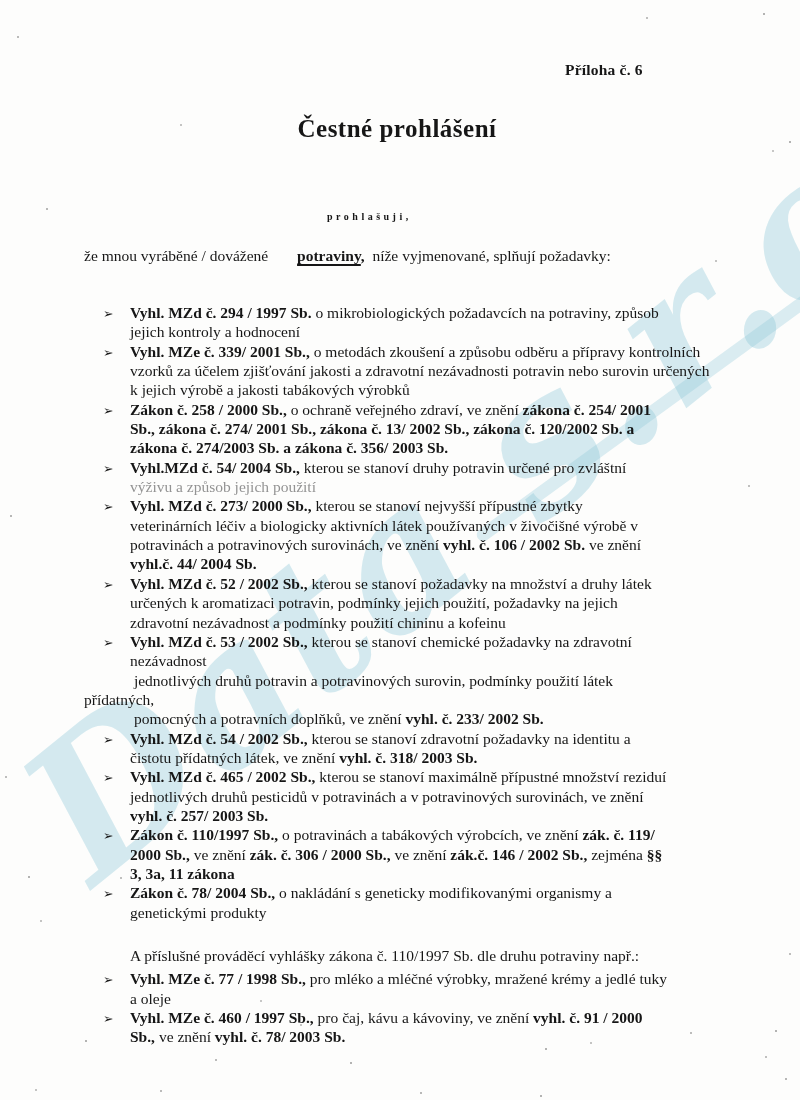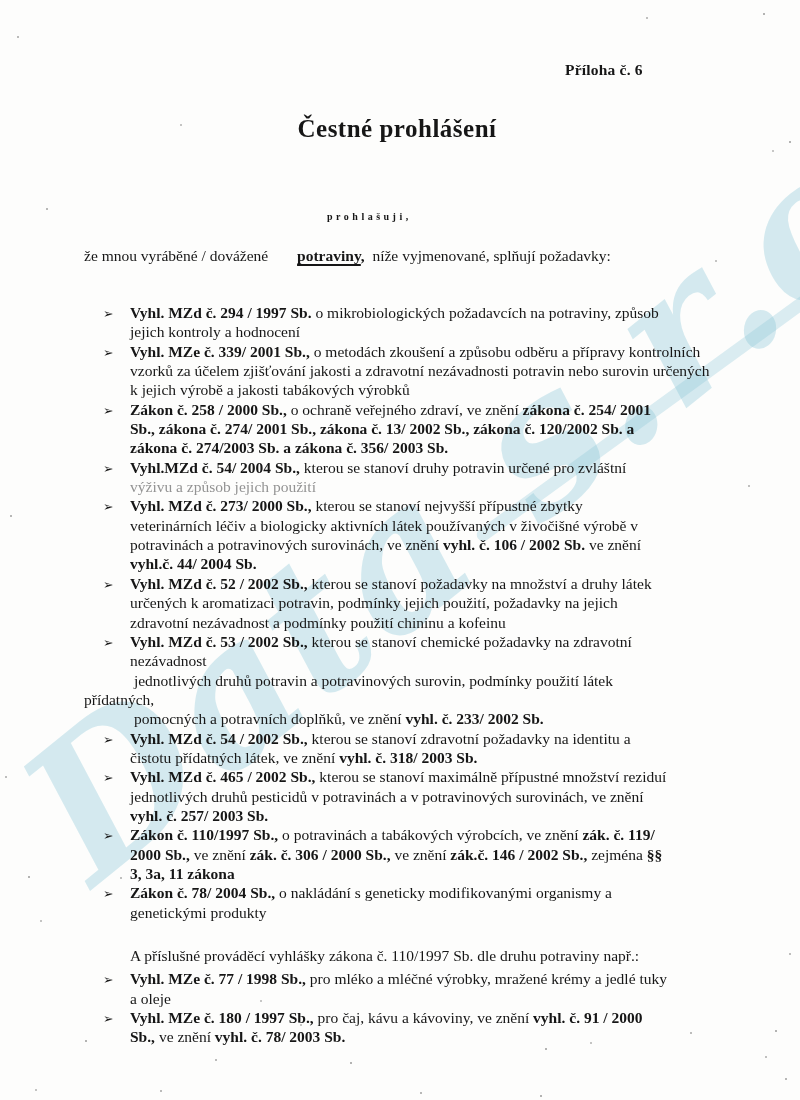--- a/index.html
+++ b/index.html
@@ -120,17 +120,17 @@
         <li><span class="bullet">➢</span><span class="li-content"><span class="seg b">Vyhl. MZd č. 52 / 2002 Sb.,</span><span class="seg"> kterou se stanoví požadavky na množství a druhy látek</span><br><span class="seg">určených k aromatizaci potravin, podmínky jejich použití, požadavky na jejich</span><br><span class="seg">zdravotní nezávadnost a podmínky použití chininu a kofeinu</span></span></li>
         <li><span class="bullet">➢</span><span class="li-content"><span class="seg b">Vyhl. MZd č. 53 / 2002 Sb.,</span><span class="seg"> kterou se stanoví chemické požadavky na zdravotní</span><br><span class="seg">nezávadnost</span><br><span class="seg"> jednotlivých druhů potravin a potravinových surovin, podmínky použití látek</span><br><span class="seg out">přídatných,</span><br><span class="seg"> pomocných a potravních doplňků, ve znění </span><span class="seg b">vyhl. č. 233/ 2002 Sb.</span></span></li>
         <li><span class="bullet">➢</span><span class="li-content"><span class="seg b">Vyhl. MZd č. 54 / 2002 Sb.,</span><span class="seg"> kterou se stanoví zdravotní požadavky na identitu a</span><br><span class="seg">čistotu přídatných látek, ve znění </span><span class="seg b">vyhl. č. 318/ 2003 Sb.</span></span></li>
         <li><span class="bullet">➢</span><span class="li-content"><span class="seg b">Vyhl. MZd č. 465 / 2002 Sb.,</span><span class="seg"> kterou se stanoví maximálně přípustné množství reziduí</span><br><span class="seg">jednotlivých druhů pesticidů v potravinách a v potravinových surovinách, ve znění</span><br><span class="seg b">vyhl. č. 257/ 2003 Sb.</span></span></li>
         <li><span class="bullet">➢</span><span class="li-content"><span class="seg b">Zákon č. 110/1997 Sb.,</span><span class="seg"> o potravinách a tabákových výrobcích, ve znění </span><span class="seg b">zák. č. 119/</span><br><span class="seg b">2000 Sb.,</span><span class="seg"> ve znění </span><span class="seg b">zák. č. 306 / 2000 Sb.,</span><span class="seg"> ve znění </span><span class="seg b">zák.č. 146 / 2002 Sb.,</span><span class="seg"> zejména </span><span class="seg b">§§</span><br><span class="seg b">3, 3a, 11 zákona</span></span></li>
         <li><span class="bullet">➢</span><span class="li-content"><span class="seg b">Zákon č. 78/ 2004 Sb.,</span><span class="seg"> o nakládání s geneticky modifikovanými organismy a</span><br><span class="seg">genetickými produkty</span></span></li>
       </ul>
     <div class="interlude">A příslušné prováděcí vyhlášky zákona č. 110/1997 Sb. dle druhu potraviny např.:</div>
     <ul class="law-list">
         <li><span class="bullet">➢</span><span class="li-content"><span class="seg b">Vyhl. MZe č. 77 / 1998 Sb.,</span><span class="seg"> pro mléko a mléčné výrobky, mražené krémy a jedlé tuky</span><br><span class="seg">a oleje</span></span></li>
-        <li><span class="bullet">➢</span><span class="li-content"><span class="seg b">Vyhl. MZe č. 180 / 1997 Sb.,</span><span class="seg"> pro čaj, kávu a kávoviny, ve znění </span><span class="seg b">vyhl. č. 91 / 2000</span><br><span class="seg b">Sb.,</span><span class="seg"> ve znění </span><span class="seg b">vyhl. č. 78/ 2003 Sb.</span></span></li>
+        <li><span class="bullet">➢</span><span class="li-content"><span class="seg b">Vyhl. MZe č. 460 / 1997 Sb.,</span><span class="seg"> pro čaj, kávu a kávoviny, ve znění </span><span class="seg b">vyhl. č. 91 / 2000</span><br><span class="seg b">Sb.,</span><span class="seg"> ve znění </span><span class="seg b">vyhl. č. 78/ 2003 Sb.</span></span></li>
       </ul>
   </div>
 
 </div>
 
 </body></html>

